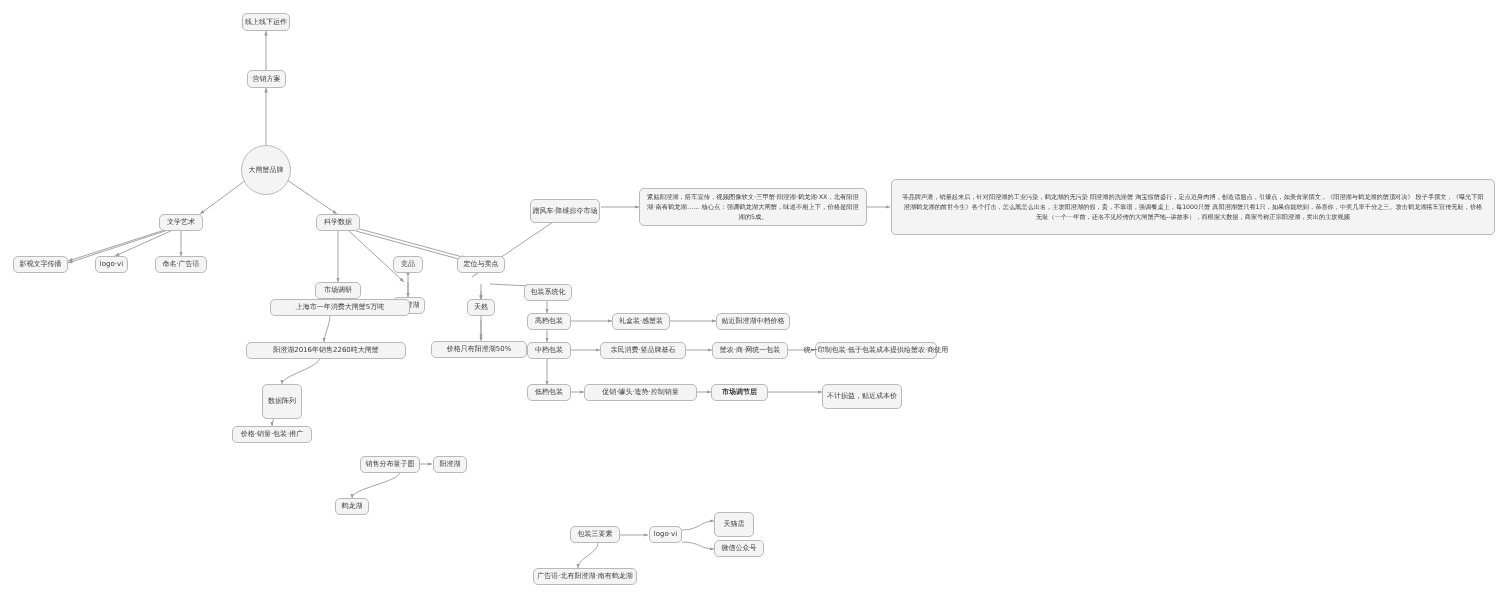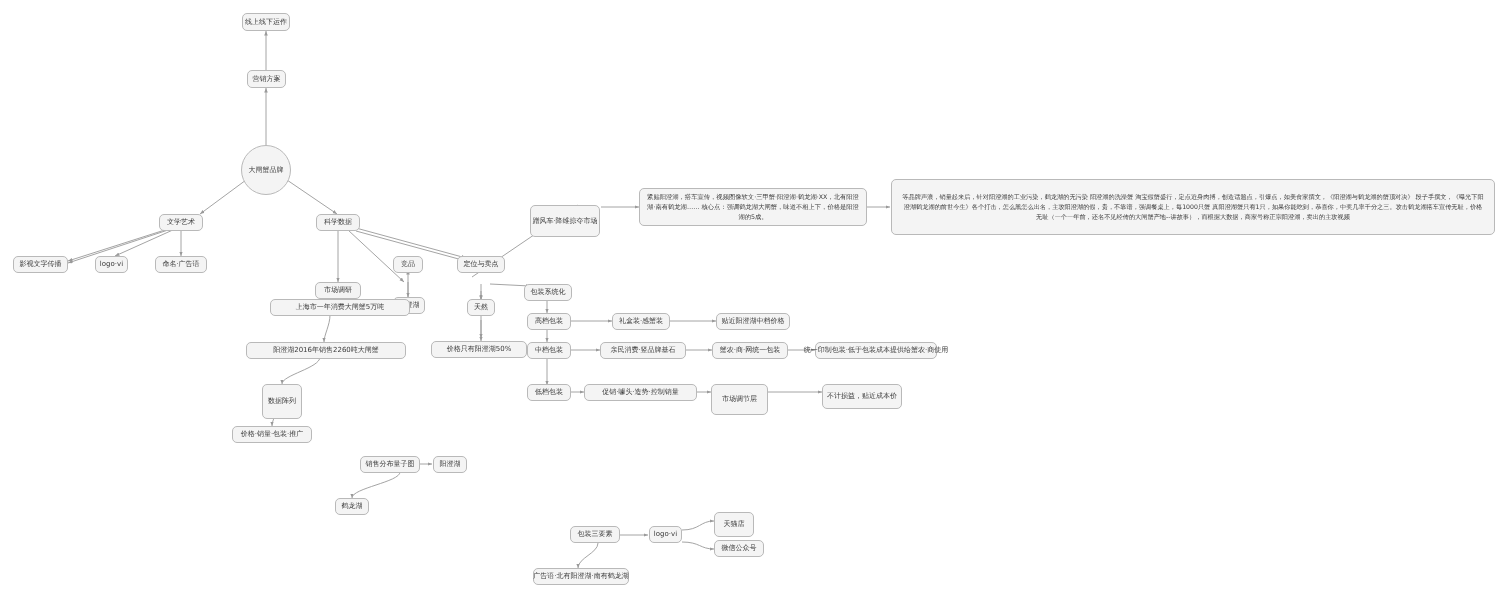--- a/index.html
+++ b/index.html
@@ -146,21 +146,21 @@
 
   <div class="node" style="left:270px;top:299px;width:140px;height:17px;">上海市一年消费大闸蟹5万吨</div>
   <div class="node" style="left:246px;top:342px;width:160px;height:17px;">阳澄湖2016年销售2260吨大闸蟹</div>
   <div class="node" style="left:262px;top:384px;width:40px;height:35px;">数据阵列</div>
   <div class="node" style="left:232px;top:426px;width:80px;height:17px;text-align:right;">价格·销量·包装·推广</div>
 
   <div class="node" style="left:457px;top:256px;width:48px;height:17px;">定位与卖点</div>
   <div class="node" style="left:467px;top:299px;width:28px;height:17px;">天然</div>
   <div class="node" style="left:431px;top:341px;width:96px;height:17px;">价格只有阳澄湖50%</div>
 
-  <div class="node" style="left:530px;top:205px;width:70px;height:32px;">蹭风车·降维掠夺市场</div>
+  <div class="node" style="left:530px;top:199px;width:70px;height:24px;">蹭风车·降维掠夺市场</div>
   <div class="node note" style="left:639px;top:188px;width:228px;height:38px;">紧贴阳澄湖，搭车宣传，视频图像软文·三甲蟹·阳澄湖·鹤龙湖·XX，北有阳澄湖·南有鹤龙湖……
 核心点：强调鹤龙湖大闸蟹，味道不相上下，价格是阳澄湖的5成。</div>
   <div class="node bigtext" style="left:891px;top:179px;width:604px;height:56px;">等品牌声浪，销量起来后，针对阳澄湖的工业污染，鹤龙湖的无污染
 阳澄湖的洗澡蟹
 淘宝假蟹盛行，定点近身肉搏，创造话题点，引爆点，如美食家撰文，《阳澄湖与鹤龙湖的蟹顶对决》
 段子手撰文，《曝光下阳澄湖鹤龙湖的前世今生》各个打击，怎么黑怎么出名，主攻阳澄湖的假，贵，不靠谱，强调餐桌上，每1000只蟹
 真阳澄湖蟹只有1只，如果你能吃到，恭喜你，中奖几率千分之三。攻击鹤龙湖搭车宣传无耻，价格无耻（一个一年前，还名不见经传的大闸蟹产地--讲故事），而根据大数据，商家号称正宗阳澄湖，卖出的主攻视频</div>
 
   <div class="node" style="left:524px;top:284px;width:48px;height:17px;">包装系统化</div>
 
@@ -168,26 +168,26 @@
   <div class="node" style="left:612px;top:313px;width:58px;height:17px;">礼盒装·感蟹装</div>
   <div class="node" style="left:716px;top:313px;width:74px;height:17px;">贴近阳澄湖中档价格</div>
 
   <div class="node" style="left:527px;top:342px;width:44px;height:17px;">中档包装</div>
   <div class="node" style="left:600px;top:342px;width:86px;height:17px;">亲民消费·竖品牌基石</div>
   <div class="node" style="left:712px;top:342px;width:76px;height:17px;">蟹农·商·网统一包装</div>
   <div class="node" style="left:815px;top:342px;width:122px;height:17px;">统一印制包装·低于包装成本提供给蟹农·商使用</div>
 
   <div class="node" style="left:527px;top:384px;width:44px;height:17px;">低档包装</div>
   <div class="node" style="left:584px;top:384px;width:113px;height:17px;">促销·噱头·造势·控制销量</div>
-  <div class="node" style="left:711px;top:384px;width:57px;height:31px;">市场调节层</div>
+  <div class="node" style="left:711px;top:384px;width:57px;height:17px;font-weight:bold;">市场调节层</div>
   <div class="node" style="left:822px;top:384px;width:80px;height:25px;">不计损益，贴近成本价</div>
 
   <div class="node" style="left:360px;top:456px;width:60px;height:17px;">销售分布量子图</div>
   <div class="node" style="left:433px;top:456px;width:34px;height:17px;">阳澄湖</div>
   <div class="node" style="left:335px;top:498px;width:34px;height:17px;">鹤龙湖</div>
 
   <div class="node" style="left:570px;top:526px;width:50px;height:17px;">包装三要素</div>
   <div class="node" style="left:649px;top:526px;width:33px;height:17px;">logo·vi</div>
   <div class="node" style="left:714px;top:512px;width:40px;height:25px;">天猫店</div>
   <div class="node" style="left:714px;top:540px;width:50px;height:17px;">微信公众号</div>
-  <div class="node" style="left:533px;top:568px;width:96px;height:17px;">广告语·北有阳澄湖·南有鹤龙湖</div>
+  <div class="node" style="left:533px;top:568px;width:104px;height:17px;">广告语·北有阳澄湖·南有鹤龙湖</div>
 
 </div>
 
 </body></html>

